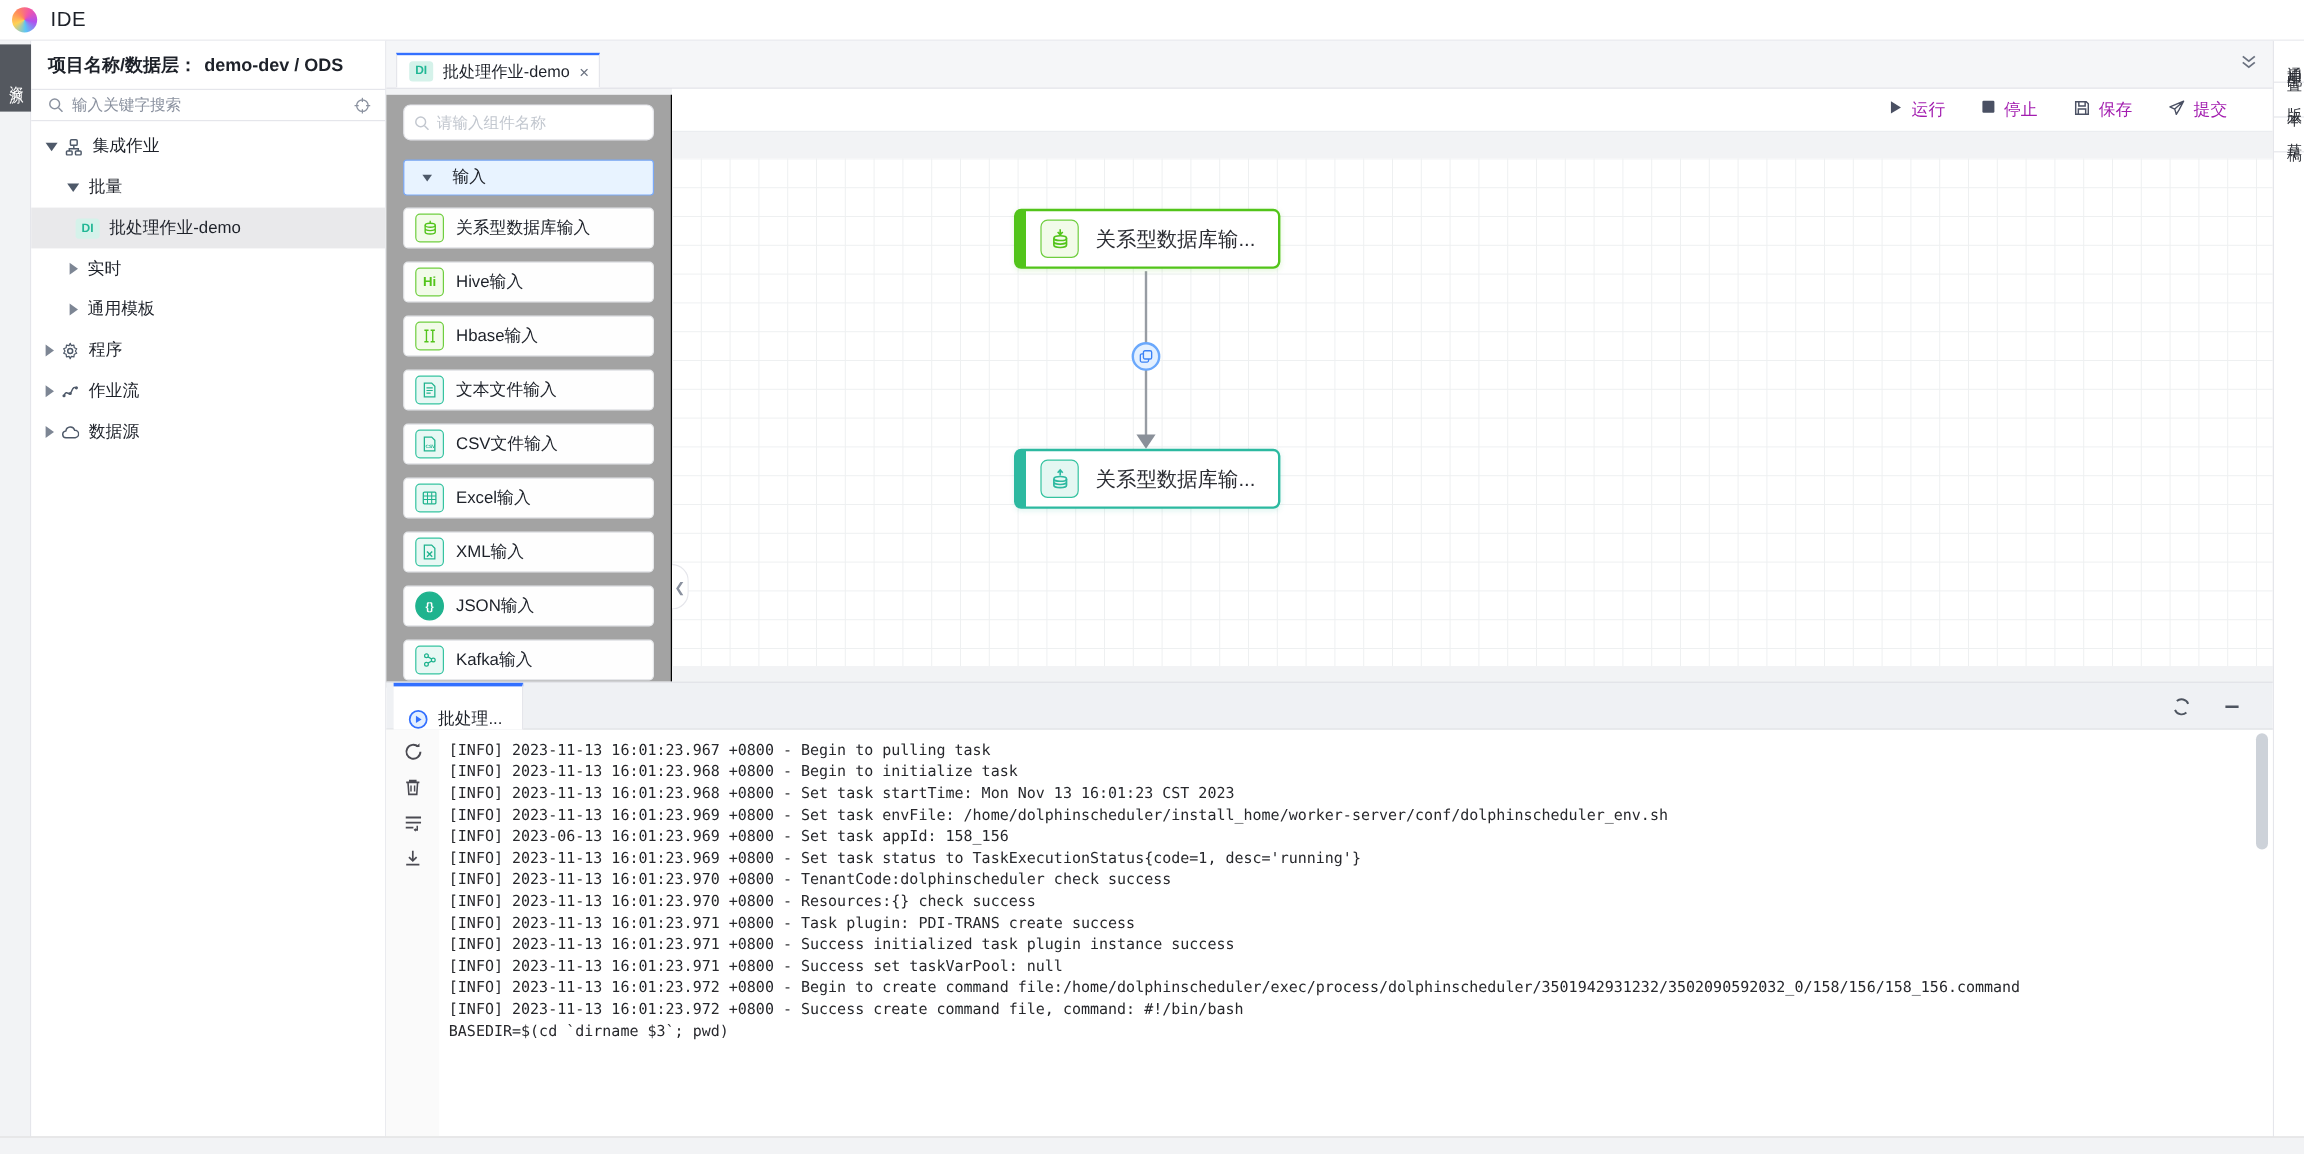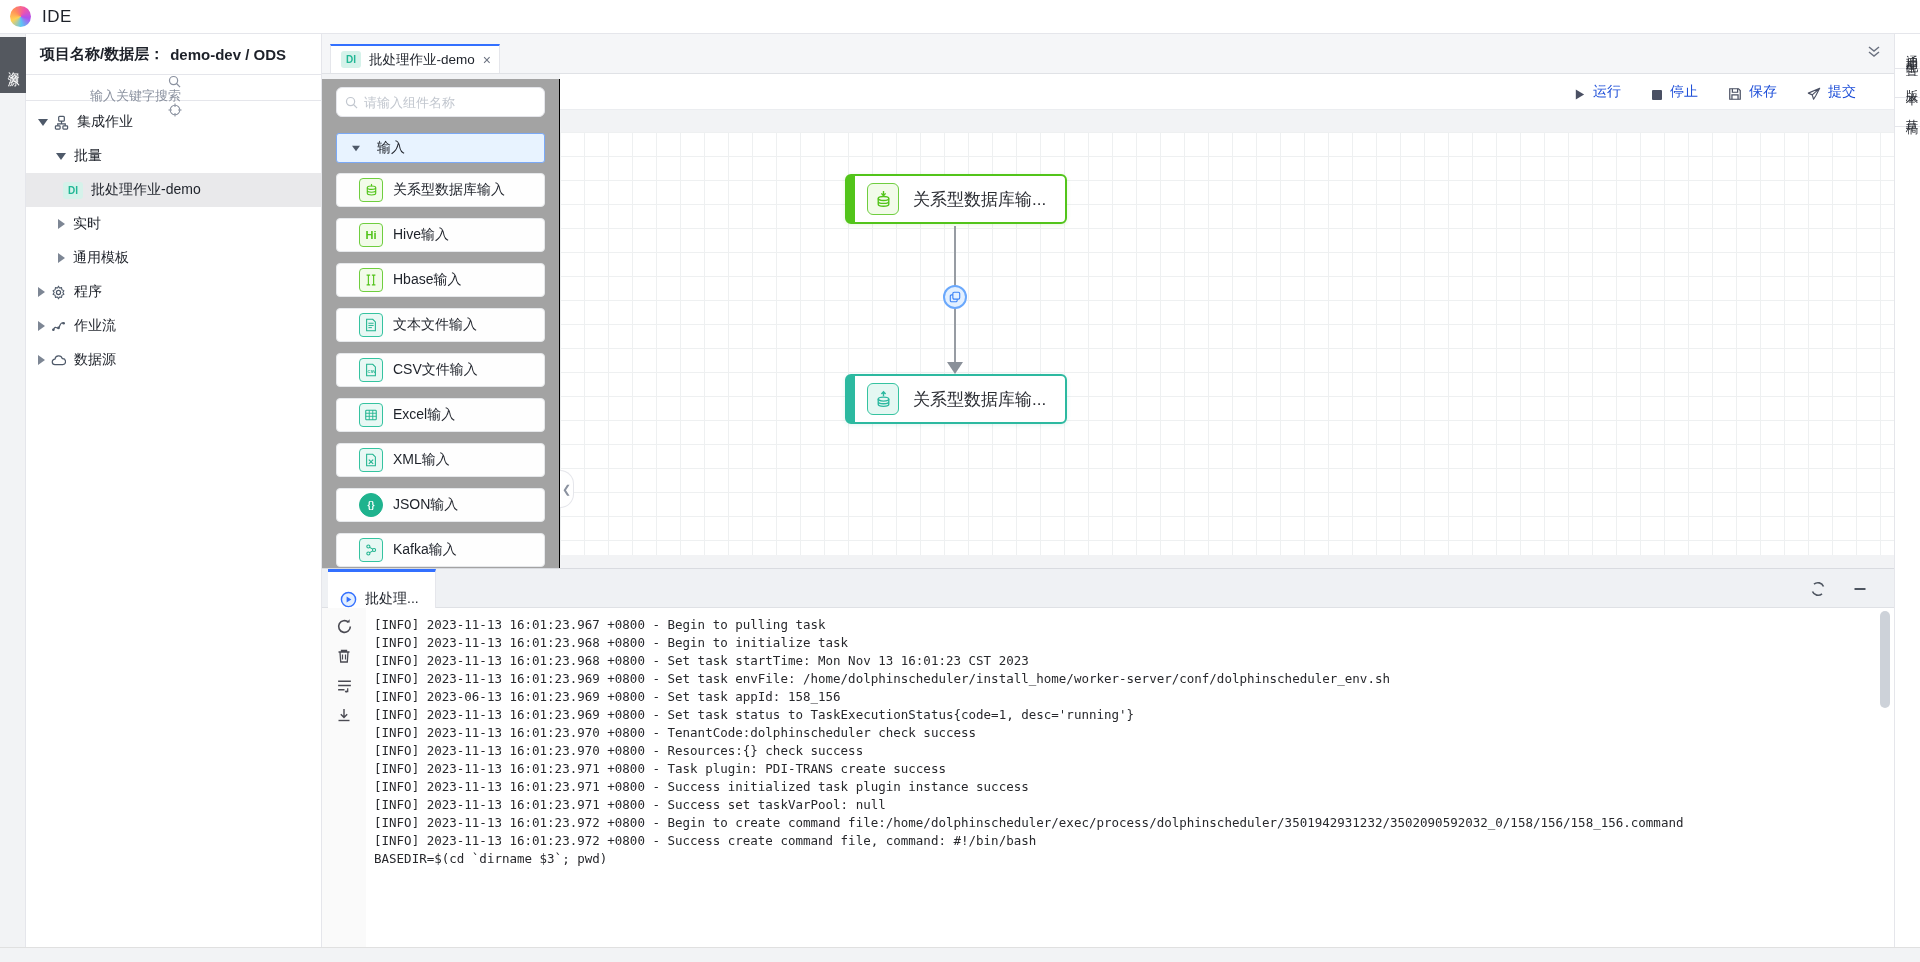--- a/index.html
+++ b/index.html
@@ -12,21 +12,21 @@
   .app-title { margin-left:11px; font-size:17px; color:#1d2129; letter-spacing:.5px; }
 
   
   .left-strip { position:absolute; left:0; top:34px; width:26px; height:928px; background:#f2f3f5; border-right:1px solid #e5e6eb; }
   .left-strip-tab { margin-top:3px; width:26px; height:56px; background:#54585f; color:#fff; display:flex; align-items:center; justify-content:center; writing-mode:vertical-rl; font-size:12px; letter-spacing:3px; cursor:pointer; }
 
   
   .sidebar { position:absolute; left:26px; top:34px; width:296px; height:913px; background:#fff; border-right:1px solid #e5e6eb; }
   .sidebar-header { height:41px; display:flex; align-items:center; padding-left:14px; border-bottom:1px solid #e5e6eb; font-size:15px; font-weight:bold; color:#1d2129; }
   .sidebar-header .proj-value { margin-left:6px; }
-  .sidebar-search { height:26px; display:flex; align-items:center; padding:0 12px 0 14px; border-bottom:1px solid #e5e6eb;flex-direction:column; }
+  .sidebar-search { height:26px; display:flex; align-items:center; padding:0 12px 0 14px; border-bottom:1px solid #e5e6eb; }
   .sidebar-search input { flex:1; border:none; outline:none; font-size:13px; color:#1d2129; margin-left:7px; background:transparent; }
   .sidebar-search input::placeholder { color:#8a919f; }
   .icon-svg { display:inline-flex; align-items:center; justify-content:center; flex:none; }
 
   .tree { padding-top:4px; }
   .tree-row { height:34px; display:flex; align-items:center; font-size:14px; color:#1d2129; cursor:pointer; }
   .tree-row.selected { background:#e9e9eb; }
   .tw { display:inline-block; width:0; height:0; flex:none; }
   .tw.down { border-left:5px solid transparent; border-right:5px solid transparent; border-top:7px solid #4e5969; }
   .tw.right { border-top:5px solid transparent; border-bottom:5px solid transparent; border-left:7px solid #7d8694; }
@@ -42,32 +42,32 @@
 
   
   .component-panel { position:absolute; left:322px; top:79px; width:238px; height:494px; background:#a3a3a3; border-right:1px solid #000000; }
   .comp-search { margin:8px 14px 0 14px; height:30px; border:1px solid #e5e6eb; border-radius:6px; display:flex; align-items:center; padding:0 8px; background:#fff; }
   .comp-search input { flex:1; border:none; outline:none; font-size:13px; margin-left:6px; background:transparent; color:#1d2129; }
   .comp-search input::placeholder { color:#c2c7cf; }
   .comp-section { margin:16px 14px 0 14px; height:30px; background:#e8f3ff; border:1px solid #7aa9f7; border-radius:3px; display:flex; align-items:center; padding-left:14px; cursor:pointer; }
   .comp-section .tw.down { border-top-color:#4e5969; transform:scale(.8); }
   .comp-section .section-label { margin-left:16px; font-size:14px; color:#1d2129; }
   .comp-list { margin:10px 14px 0 14px; }
-  .comp-item { height:34px; border:1px solid #e6e8eb; border-radius:4px; background:#fefefe; display:flex; align-items:center; padding-left:22px; margin-bottom:11px; cursor:grab;text-align:center; }
+  .comp-item { height:34px; border:1px solid #e6e8eb; border-radius:4px; background:#fefefe; display:flex; align-items:center; padding-left:9px; margin-bottom:11px; cursor:grab;text-align:center; }
   .comp-icon { width:24px; height:24px; border-radius:4px; display:flex; align-items:center; justify-content:center; flex:none; font-weight:bold; }
   .comp-icon.green { background:#f2fbe9; border:1px solid #6fce3f; color:#52c41a; }
   .comp-icon.teal  { background:#e8f8f4; border:1px solid #35c3a0; color:#1fb38e; }
   .comp-icon.teal-solid { background:#1fb38e; border:1px solid #1fb38e; color:#fff; font-size:9px; border-radius:50%; }
   .comp-label { margin-left:10px; font-size:14px; font-weight:500; color:#1d2129; white-space:nowrap; }
 
   .panel-collapse-handle { position:absolute; left:560px; top:470px; width:14px; height:38px; background:#fff; border:1px solid #e5e6eb; border-left:none; border-radius:0 19px 19px 0; display:flex; align-items:center; justify-content:center; color:#8a919f; font-size:11px; cursor:pointer; z-index:5; }
 
   
   .canvas-toolbar { position:absolute; left:560px; top:74px; width:1334px; height:36px; background:#fff; border-bottom:1px solid #ebedf0; display:flex; align-items:center; justify-content:flex-end; padding-right:38px; gap:30px; }
-  .tool-btn { display:flex; align-items:flex-end; gap:7px; font-size:14px; color:#1d4ed8; cursor:pointer; }
+  .tool-btn { display:flex; align-items:flex-start; gap:7px; font-size:14px; color:#a21caf; cursor:pointer; }
 
   
   .canvas { position:absolute; left:560px; top:112px; width:1334px; height:423px; background-color:#fff;
     background-image:linear-gradient(#eef0f1 1px, transparent 1px),linear-gradient(90deg,#eef0f1 1px, transparent 1px);
     background-size:24px 24px; overflow:hidden;margin-top:20px; }
   .node { position:absolute; width:222px; height:50px; background:#fff; border-radius:6px; display:flex; align-items:center; cursor:pointer; }
   .node.green { border:2px solid #52c41a; box-shadow:0 1px 4px rgba(82,196,26,.15); }
   .node.teal  { border:2px solid #2cb9a0; box-shadow:0 1px 4px rgba(44,185,160,.15); }
   .node-bar { position:absolute; left:-1px; top:-1px; bottom:-1px; width:9px; border-radius:5px 0 0 5px; }
   .node.green .node-bar { background:#52c41a; }

